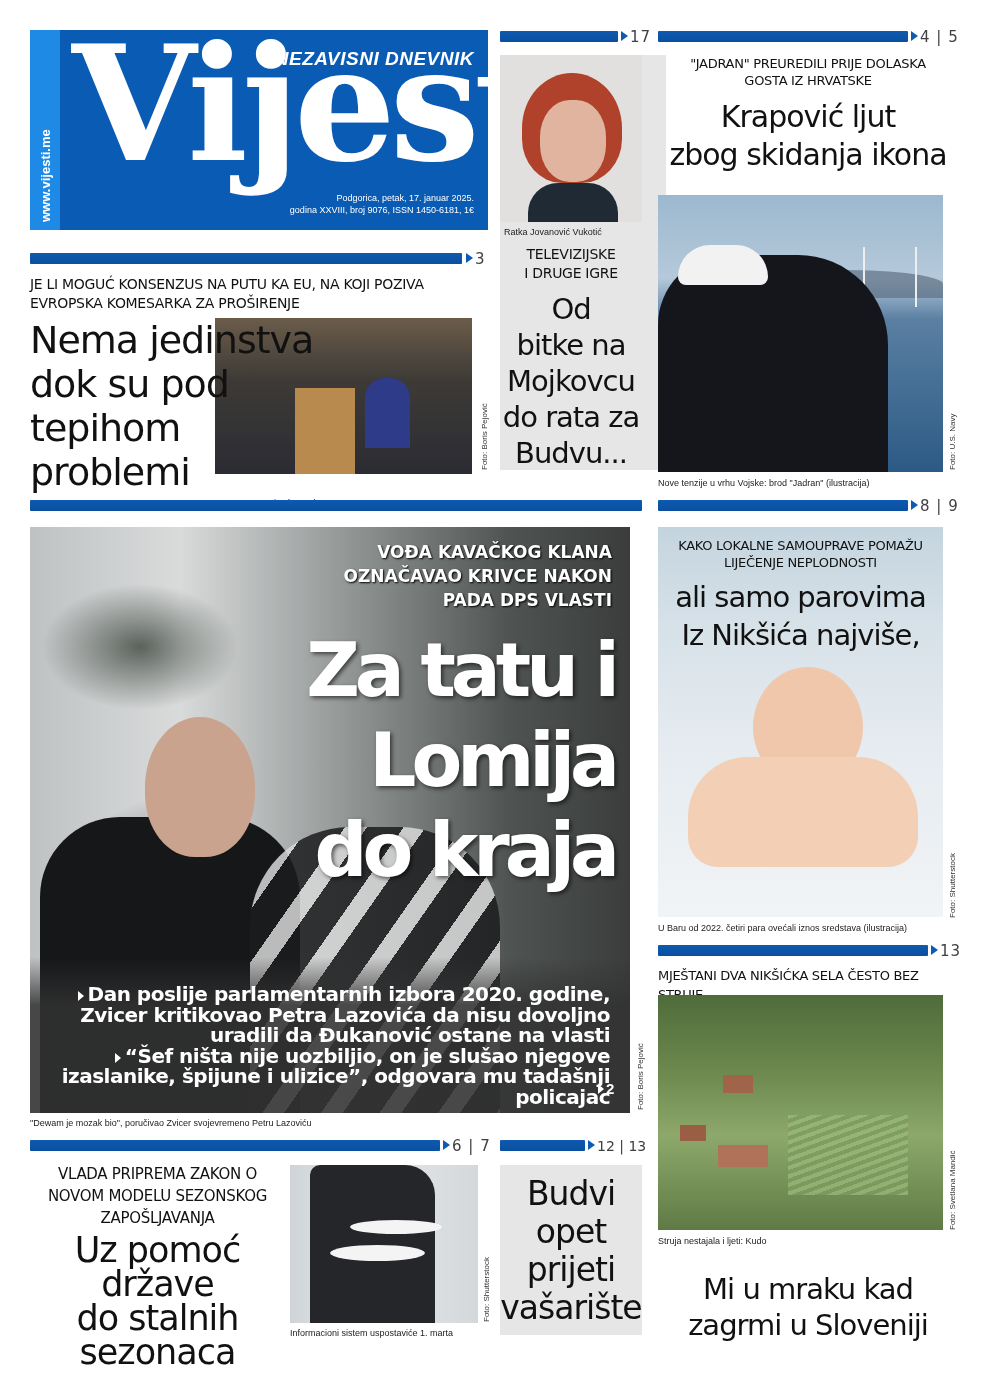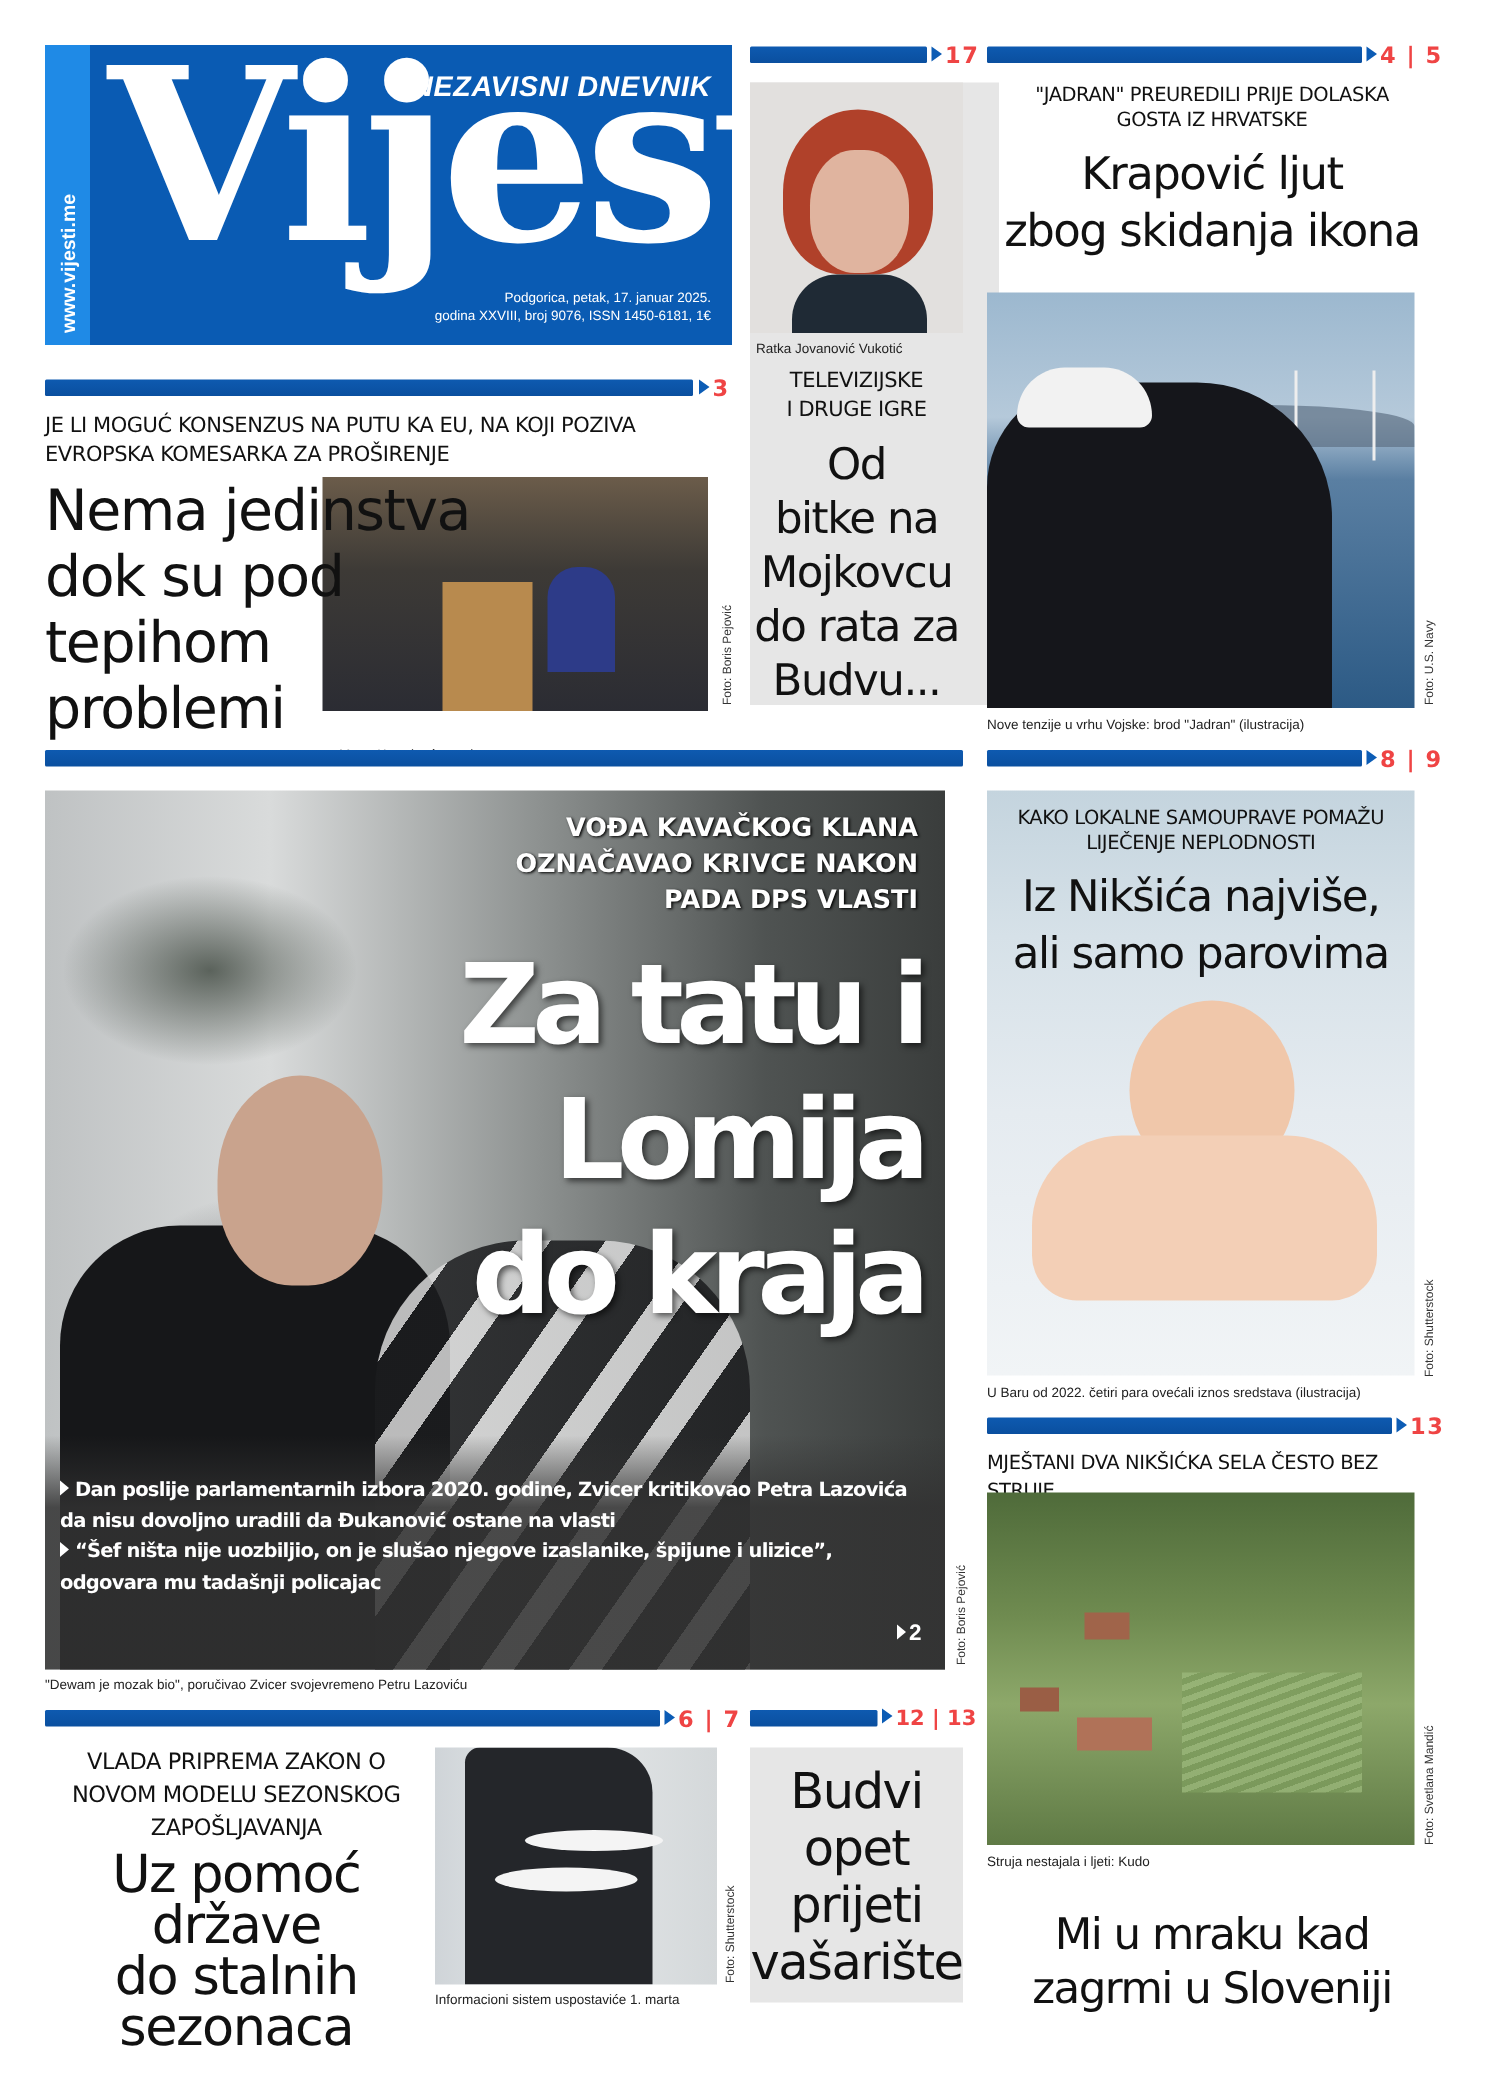--- a/index.html
+++ b/index.html
@@ -2,21 +2,21 @@
 <html><head>
 <meta charset="utf-8">
 <style>
   html, body { margin: 0; padding: 0; }
   body {
     width: 1000px; height: 1395px; position: relative; overflow: hidden;
     background: #ffffff; font-family: "Liberation Sans", "DejaVu Sans", sans-serif; color: #111;
   }
   .abs { position: absolute; }
   .rule { position: absolute; height: 11px; background: linear-gradient(#0e5ab0, #0a4f9f); border-radius: 1px; }
-  .pageref { position: absolute; color: #ef4444; font-weight: bold; font-size: 15px; line-height: 14px; letter-spacing: 1px; font-family: "DejaVu Sans", sans-serif; }
+  .pageref { position: absolute; color: #404040; font-weight: normal; font-size: 15px; line-height: 14px; letter-spacing: 1px; font-family: "DejaVu Sans", sans-serif; }
   .pageref .tri { display: inline-block; width: 0; height: 0; border-top: 5px solid transparent; border-bottom: 5px solid transparent; border-left: 7px solid #0c5cb5; margin-right: 2px; vertical-align: 1px; }
   .kicker { font-family: "DejaVu Sans", sans-serif; font-size: 14px; line-height: 19px; color: #111; text-transform: uppercase; letter-spacing: -0.3px; }
   .head { font-family: "DejaVu Sans", sans-serif; color: #111; letter-spacing: -1px; }
   .caption { font-family: "Liberation Sans", sans-serif; font-size: 9px; color: #222; }
   .vcredit { position: absolute; font-family: "Liberation Sans", sans-serif; font-size: 8px; color: #333; transform: rotate(-90deg); transform-origin: left top; white-space: nowrap; }
   .photo { position: absolute; overflow: hidden; }
 
   
   #masthead { left: 30px; top: 30px; width: 458px; height: 200px; background: #0a5bb3; }
   #masthead .strip { position: absolute; left: 0; top: 0; width: 30px; height: 200px; background: #1f8ae6; }
@@ -32,21 +32,21 @@
       radial-gradient(ellipse 110px 130px at 140px 760px, #e2c6b3 0%, transparent 0%),
       radial-gradient(ellipse 160px 200px at 140px 430px, #1c1d20, transparent 80%),
       linear-gradient(90deg, #bfc2c3 0%, #d9dbdb 25%, #8d9190 55%, #4f5352 80%, #3a3d3c 100%);
   }
   #main-photo .face { position: absolute; left: 115px; top: 190px; width: 110px; height: 140px; border-radius: 50% 50% 45% 45%; background: #c9a38d; }
   #main-photo .body { position: absolute; left: 10px; top: 290px; width: 260px; height: 300px; border-radius: 80px 80px 0 0; background: #161719; }
   #main-photo .jacket2 { position: absolute; left: 220px; top: 300px; width: 250px; height: 290px; border-radius: 100px 100px 0 0; background: repeating-linear-gradient(125deg, #1b1c1e 0 30px, #d8d8d8 30px 48px); opacity: 0.85; }
   #main-photo .shade { position: absolute; left: 0; top: 430px; width: 600px; height: 160px; background: linear-gradient(rgba(40,40,40,0), rgba(50,50,50,0.85) 30%); }
   #main-kicker { right: 380px; top: 540px; width: 330px; color: #fff; font-family: "DejaVu Sans", sans-serif; font-weight: bold; font-size: 17px; line-height: 24px; text-align: right; left: 282px; text-shadow: 1px 1px 2px #000; }
   #main-head { left: 230px; top: 625px; width: 385px; color: #fff; font-family: "DejaVu Sans", sans-serif; font-weight: bold; font-size: 74px; line-height: 90px; text-align: right; letter-spacing: -5px; text-shadow: 2px 2px 4px rgba(0,0,0,0.6); }
-  #main-bullets { left: 40px; top: 984px; width: 570px; color: #fff; font-family: "DejaVu Sans", sans-serif; font-weight: bold; font-size: 13px; line-height: 20.5px; text-align: left; letter-spacing: -0.5px; }
+  #main-bullets { left: 40px; top: 984px; width: 570px; color: #fff; font-family: "DejaVu Sans", sans-serif; font-weight: bold; font-size: 20px; line-height: 20.5px; text-align: right; letter-spacing: -0.5px; }
   #main-bullets .b { display: block; }
   #main-bullets .arrow { display: inline-block; border-top: 5px solid transparent; border-bottom: 5px solid transparent; border-left: 6px solid #fff; margin-right: 4px; }
   #main-ref { left: 598px; top: 1080px; color: #fff; font-weight: bold; font-size: 15px; }
 </style>
 </head>
 <body>
 
 <div id="masthead" class="abs">
   <div class="strip">
     <div class="url">www.vijesti.me</div>
@@ -145,22 +145,22 @@
 <div class="pageref" style="left:911px;top:499px;"><span class="tri"></span><span>8 | 9</span></div>
 <div class="photo" style="left:658px;top:527px;width:285px;height:390px;background:linear-gradient(180deg,#c4d4de 0%,#d6e1e8 25%,#e5ebf0 55%,#f1f4f6 100%);">
   <div class="abs" style="left:95px;top:140px;width:110px;height:120px;border-radius:50%;background:#f0c7aa;"></div>
   <div class="abs" style="left:30px;top:230px;width:230px;height:110px;border-radius:60px 60px 30px 30px;background:#f3cfb6;"></div>
 </div>
 <div class="abs kicker" style="left:658px;top:537px;width:285px;text-align:center;font-size:13px;line-height:17px;">
   <div>KAKO LOKALNE SAMOUPRAVE POMAŽU</div>
   <div>LIJEČENJE NEPLODNOSTI</div>
 </div>
 <div class="abs head" style="left:658px;top:578px;width:285px;text-align:center;font-size:29px;line-height:38px;">
+  <div>ali samo parovima</div>
   <div>Iz Nikšića najviše,</div>
-  <div>ali samo parovima</div>
 </div>
 <div class="abs caption" style="left:658px;top:923px;">U Baru od 2022. četiri para ovećali iznos sredstava (ilustracija)</div>
 <div class="vcredit" style="left:948px;top:918px;">Foto: Shutterstock</div>
 
 <div class="rule" style="left:658px;top:945px;width:270px;"></div>
 <div class="pageref" style="left:931px;top:944px;"><span class="tri"></span><span>13</span></div>
 <div class="abs kicker" style="left:658px;top:966px;width:300px;font-size:13px;">MJEŠTANI DVA NIKŠIĆKA SELA ČESTO BEZ STRUJE</div>
 <div class="photo" style="left:658px;top:995px;width:285px;height:235px;background:linear-gradient(180deg,#4f6b3a 0%,#6f8b50 35%,#8da86a 60%,#5f7a45 100%);">
   <div class="abs" style="left:65px;top:80px;width:30px;height:18px;background:#a0644a;"></div>
   <div class="abs" style="left:22px;top:130px;width:26px;height:16px;background:#9a5e45;"></div>

